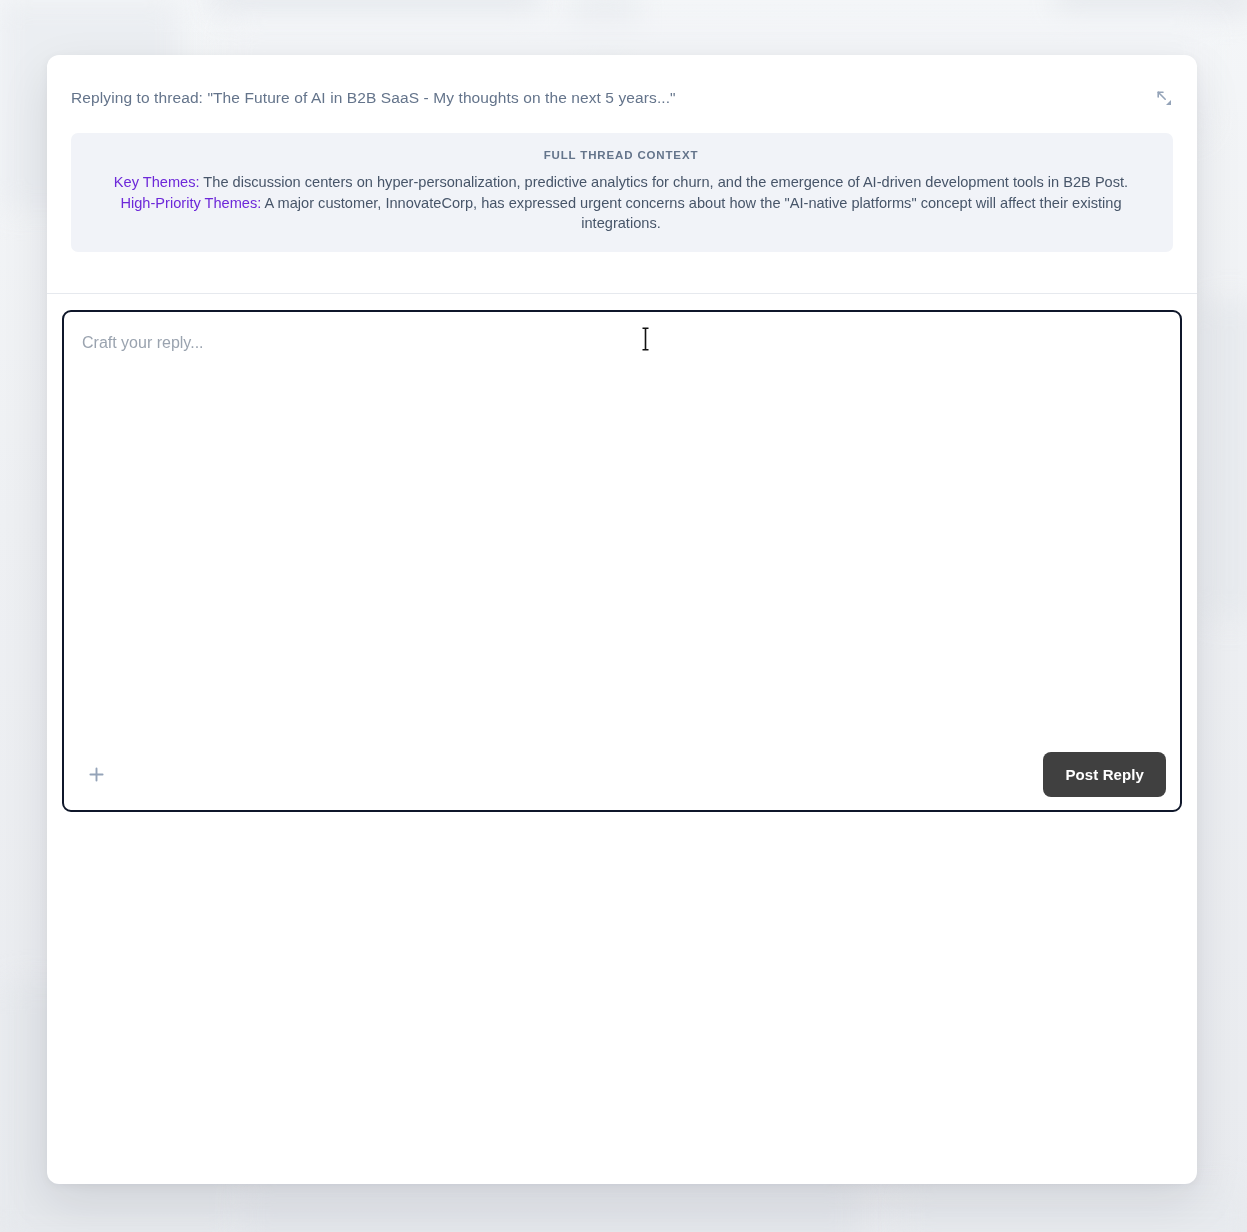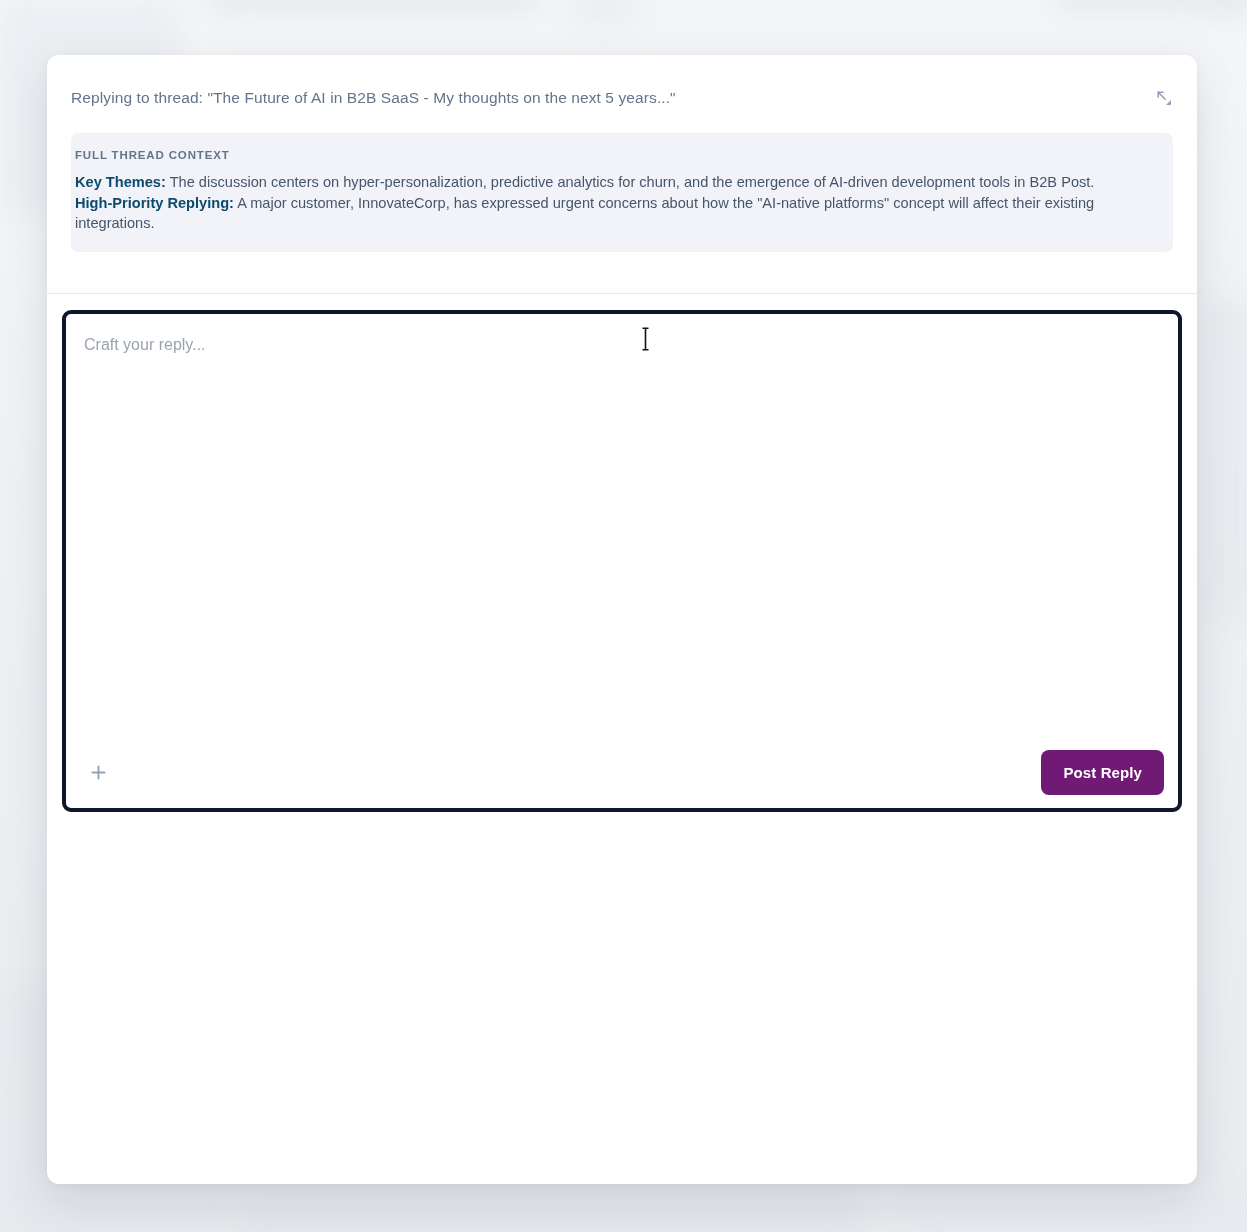--- a/index.html
+++ b/index.html
@@ -80,54 +80,55 @@
     cursor: pointer;
     background: none;
     border: none;
   }
 
   
   #context-panel {
     margin-top: 25px;
     background: #f1f3f8;
     border-radius: 7px;
-    padding: 16px 18px 18px 4px;
+    padding: 16px 18px 18px 16px;
+    text-align: center;
   }
 
   #context-label {
     font-size: 11.5px;
     font-weight: bold;
     color: #64748b;
     letter-spacing: 0.85px;
     margin-bottom: 11px;
   }
 
   .context-line {
     font-size: 14.6px;
     line-height: 20.5px;
     color: #475569;
   }
   .context-line .lbl {
-    font-weight: bold;
-    color: #0c4a6e;
+    font-weight: normal;
+    color: #6d28d9;
   }
 
   #modal-divider {
     height: 1px;
     background: #e6e9ee;
     width: 100%;
   }
 
   
   #composer-wrap {
     padding: 16px 15px 0 15px;
   }
 
   #composer-card {
-    border: 4px solid #0f172a;
+    border: 2px solid #0f172a;
     border-radius: 9px;
     height: 502px;
     position: relative;
     display: flex;
     flex-direction: column;
     background: #fff;
   }
 
   #reply-input {
     flex: 1;
@@ -159,21 +160,21 @@
     height: 30px;
     display: flex;
     align-items: center;
     justify-content: center;
     border: none;
     background: none;
     cursor: pointer;
   }
 
   #post-reply-btn {
-    background: #701a75;
+    background: #404040;
     color: #ffffff;
     border: none;
     border-radius: 8px;
     font-family: "Liberation Sans", sans-serif;
     font-size: 15px;
     font-weight: bold;
     padding: 0 22px;
     height: 45px;
     cursor: pointer;
     letter-spacing: 0.1px;
@@ -219,21 +220,21 @@
     </button>
 
     <div id="context-panel">
       <div id="context-label">FULL THREAD CONTEXT</div>
 
       <div class="context-line">
         <span class="lbl">Key Themes:</span><span> The discussion centers on hyper-personalization, predictive analytics for churn, and the emergence of AI-driven development tools in B2B Post.</span>
       </div>
 
       <div class="context-line">
-        <span class="lbl">High-Priority Replying:</span><span> A major customer, InnovateCorp, has expressed urgent concerns about how the "AI-native platforms" concept will affect their existing integrations.</span>
+        <span class="lbl">High-Priority Themes:</span><span> A major customer, InnovateCorp, has expressed urgent concerns about how the "AI-native platforms" concept will affect their existing integrations.</span>
       </div>
 
     </div>
   </div>
 
   <div id="modal-divider"></div>
 
   <div id="composer-wrap">
     <div id="composer-card">
 

